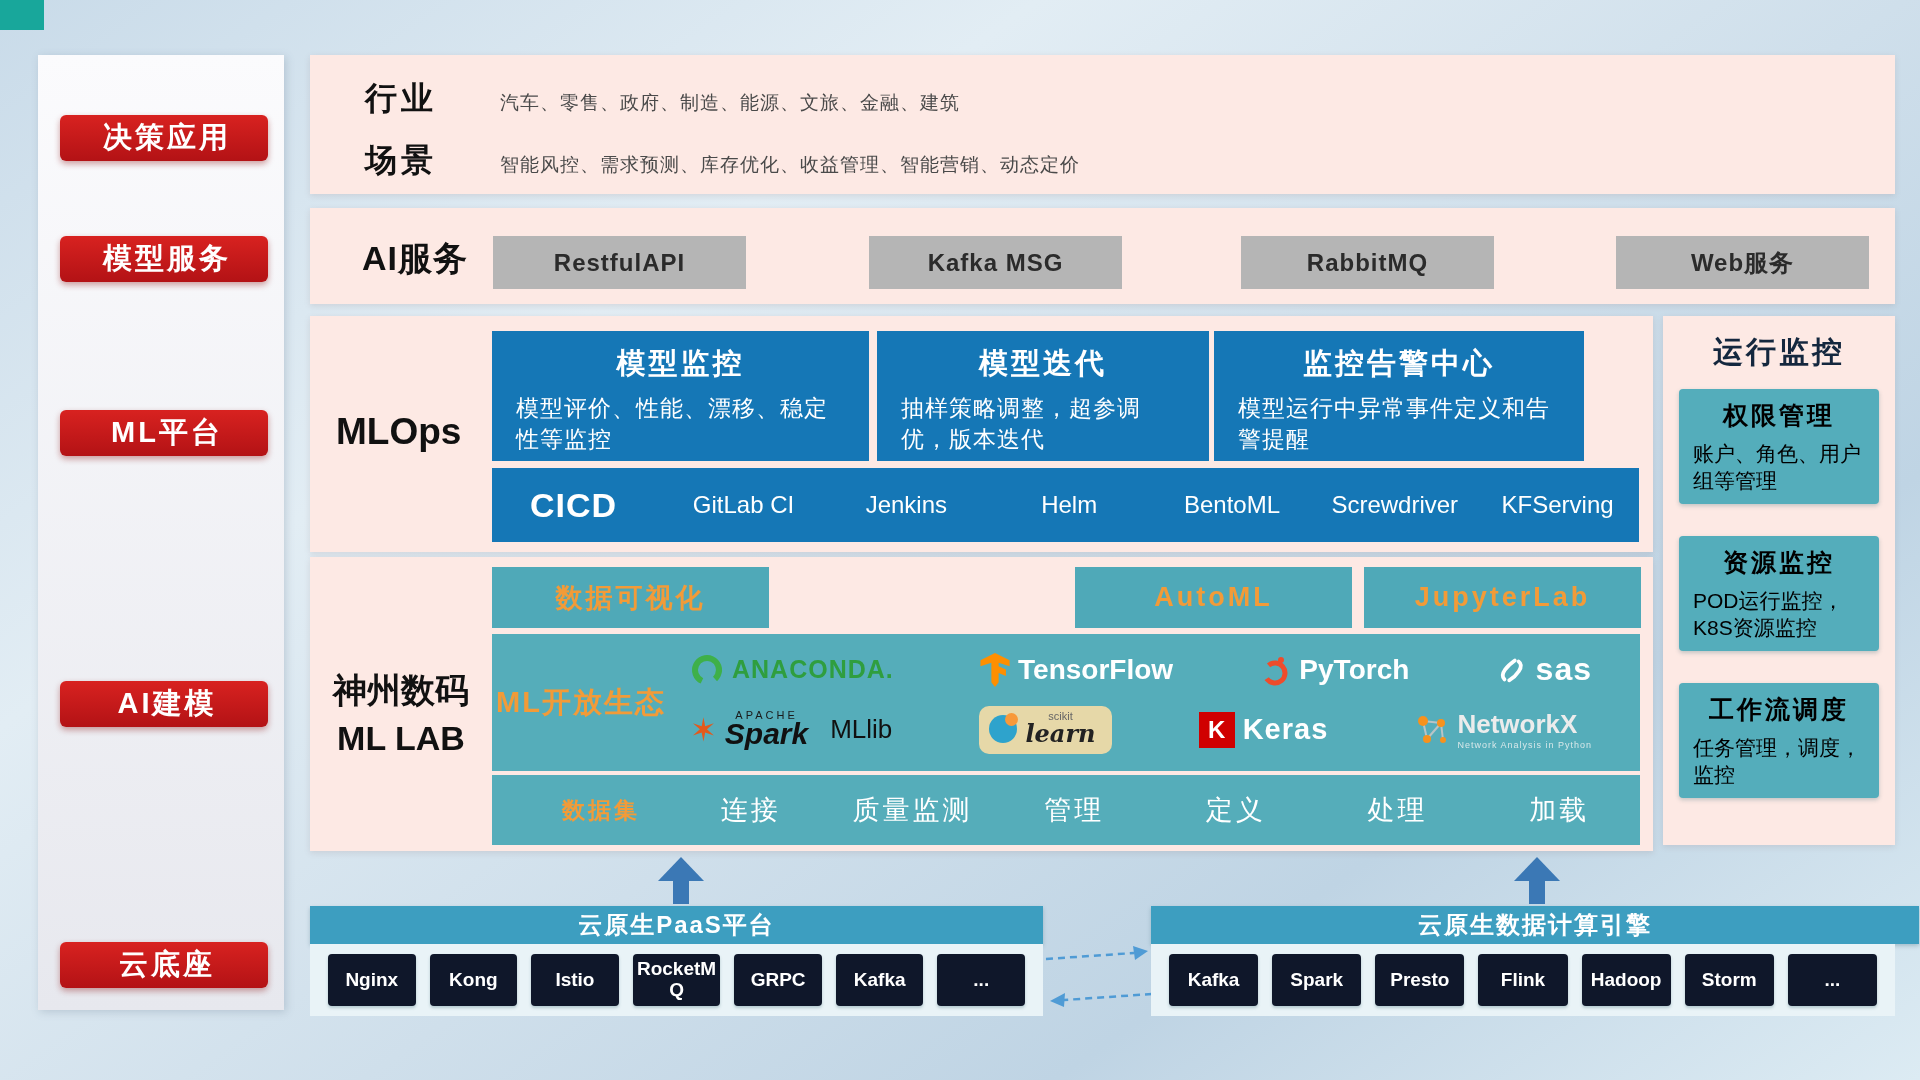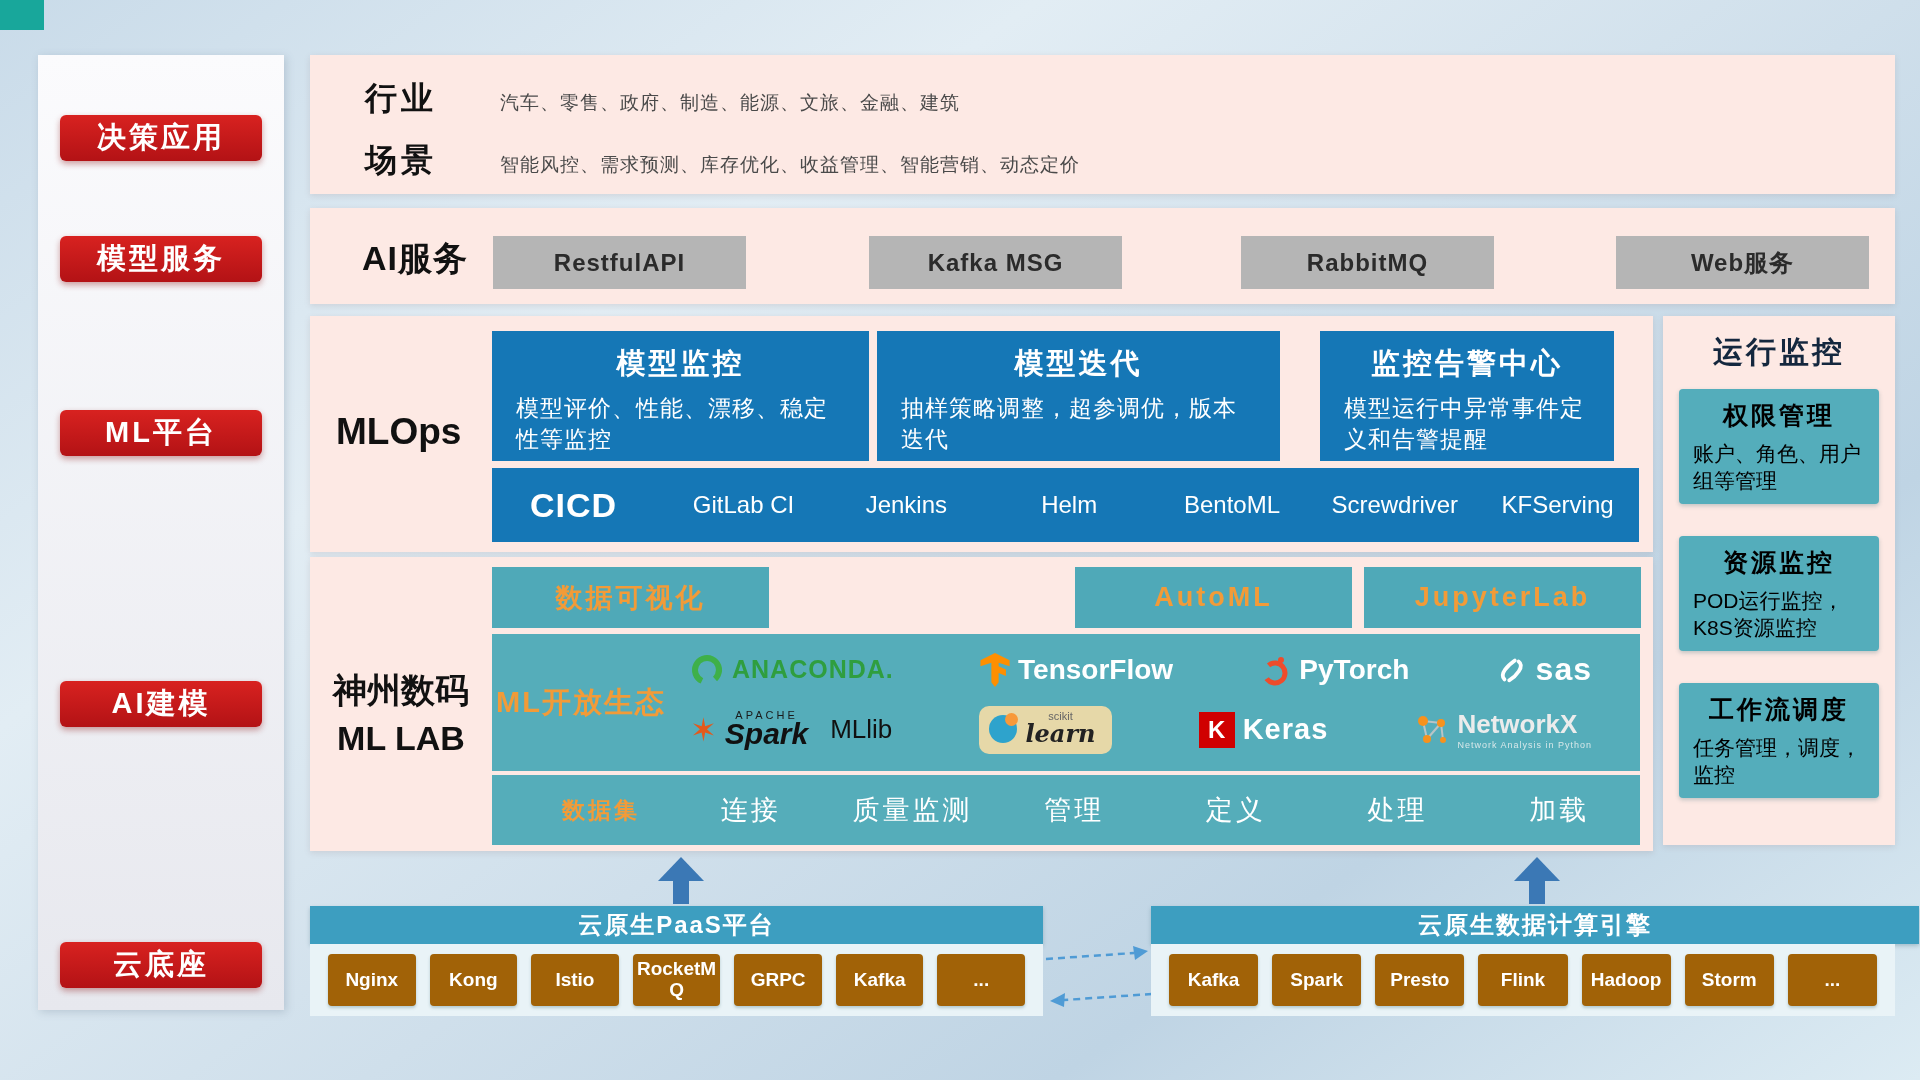--- a/index.html
+++ b/index.html
@@ -13,20 +13,21 @@
     position:absolute;left:38px;top:55px;width:246px;height:955px;
     background:linear-gradient(180deg,#fbfbfd,#e7e8ee);
     box-shadow:2px 2px 8px rgba(90,110,130,.25);
   }
   .side-btn{
     position:absolute;left:60px;width:202px;height:46px;border-radius:6px;
     background:linear-gradient(180deg,#d82220,#b31215);
     color:#fff;font-size:29px;font-weight:bold;letter-spacing:3px;
     display:flex;align-items:center;justify-content:center;
     box-shadow:0 3px 6px rgba(140,20,20,.4);
+    padding-left:6px;
   }
   .panel{position:absolute;background:#fde9e4;box-shadow:0 2px 6px rgba(120,90,90,.15);}
   .ind-row{position:absolute;left:55px;right:30px;display:flex;align-items:baseline;}
   .ind-label{font-size:32px;font-weight:bold;color:#111;width:135px;letter-spacing:4px;flex:none;}
   .ind-text{font-size:19px;color:#4a4a4a;letter-spacing:1px;}
   .panel-label{position:absolute;font-size:34px;font-weight:bold;color:#111;letter-spacing:1px;}
   .gray-btn{
     position:absolute;top:28px;height:53px;background:#b5b5b5;color:#2b2b2b;
     font-weight:bold;font-size:24px;display:flex;align-items:center;justify-content:center;letter-spacing:1px;
   }
@@ -77,21 +78,21 @@
   .up-arrow{position:absolute;width:46px;display:flex;flex-direction:column;align-items:center;}
   .ua-head{width:0;height:0;border-left:23px solid transparent;border-right:23px solid transparent;border-bottom:24px solid #3b78b5;}
   .ua-stem{width:16px;height:23px;background:#3b78b5;}
   .teal-header{
     position:absolute;height:38px;background:#3d9ec0;color:#fff;font-weight:bold;font-size:24px;
     display:flex;align-items:center;justify-content:center;letter-spacing:2px;
     box-shadow:0 2px 4px rgba(50,100,120,.3);
   }
   .btn-strip{position:absolute;height:72px;background:#e9f3f7;display:flex;align-items:center;gap:14px;padding:0 18px;box-sizing:border-box;}
   .strip-btn{
-    flex:1;height:52px;background:#a16207;border-radius:4px;color:#fff;font-weight:bold;font-size:19px;
+    flex:1;height:52px;background:#0f172a;border-radius:4px;color:#fff;font-weight:bold;font-size:19px;
     display:flex;align-items:center;justify-content:center;text-align:center;line-height:1.1;
     word-break:break-all;padding:0 4px;box-sizing:border-box;box-shadow:0 2px 3px rgba(60,110,120,.3);
   }
   .dash-arrows{position:absolute;}
 </style>
 </head>
 <body>
 
 <div class="stage">
 
@@ -123,25 +124,25 @@
     <div class="gray-btn" style="left:1306px;width:253px">Web服务</div>
   </section>
 
   <section class="panel" style="left:310px;top:316px;width:1343px;height:236px">
     <span class="big-label" style="left:26px;top:95px">MLOps</span>
 
     <div class="blue-card" style="left:182px;top:15px;width:377px">
       <div class="blue-card-title">模型监控</div>
       <div class="blue-card-desc">模型评价、性能、漂移、稳定性等监控</div>
     </div>
-    <div class="blue-card" style="left:567px;top:15px;width:403px">
+    <div class="blue-card" style="left:567px;top:15px;width:332px">
       <div class="blue-card-title">模型迭代</div>
       <div class="blue-card-desc">抽样策略调整，超参调优，版本迭代</div>
     </div>
-    <div class="blue-card" style="left:1010px;top:15px;width:294px">
+    <div class="blue-card" style="left:904px;top:15px;width:370px">
       <div class="blue-card-title">监控告警中心</div>
       <div class="blue-card-desc">模型运行中异常事件定义和告警提醒</div>
     </div>
 
     <div class="cicd-bar" style="left:182px;top:152px;width:1147px;height:74px">
       <span class="cicd-label">CICD</span>
       <span class="cicd-item">GitLab CI</span>
       <span class="cicd-item">Jenkins</span>
       <span class="cicd-item">Helm</span>
       <span class="cicd-item">BentoML</span>

